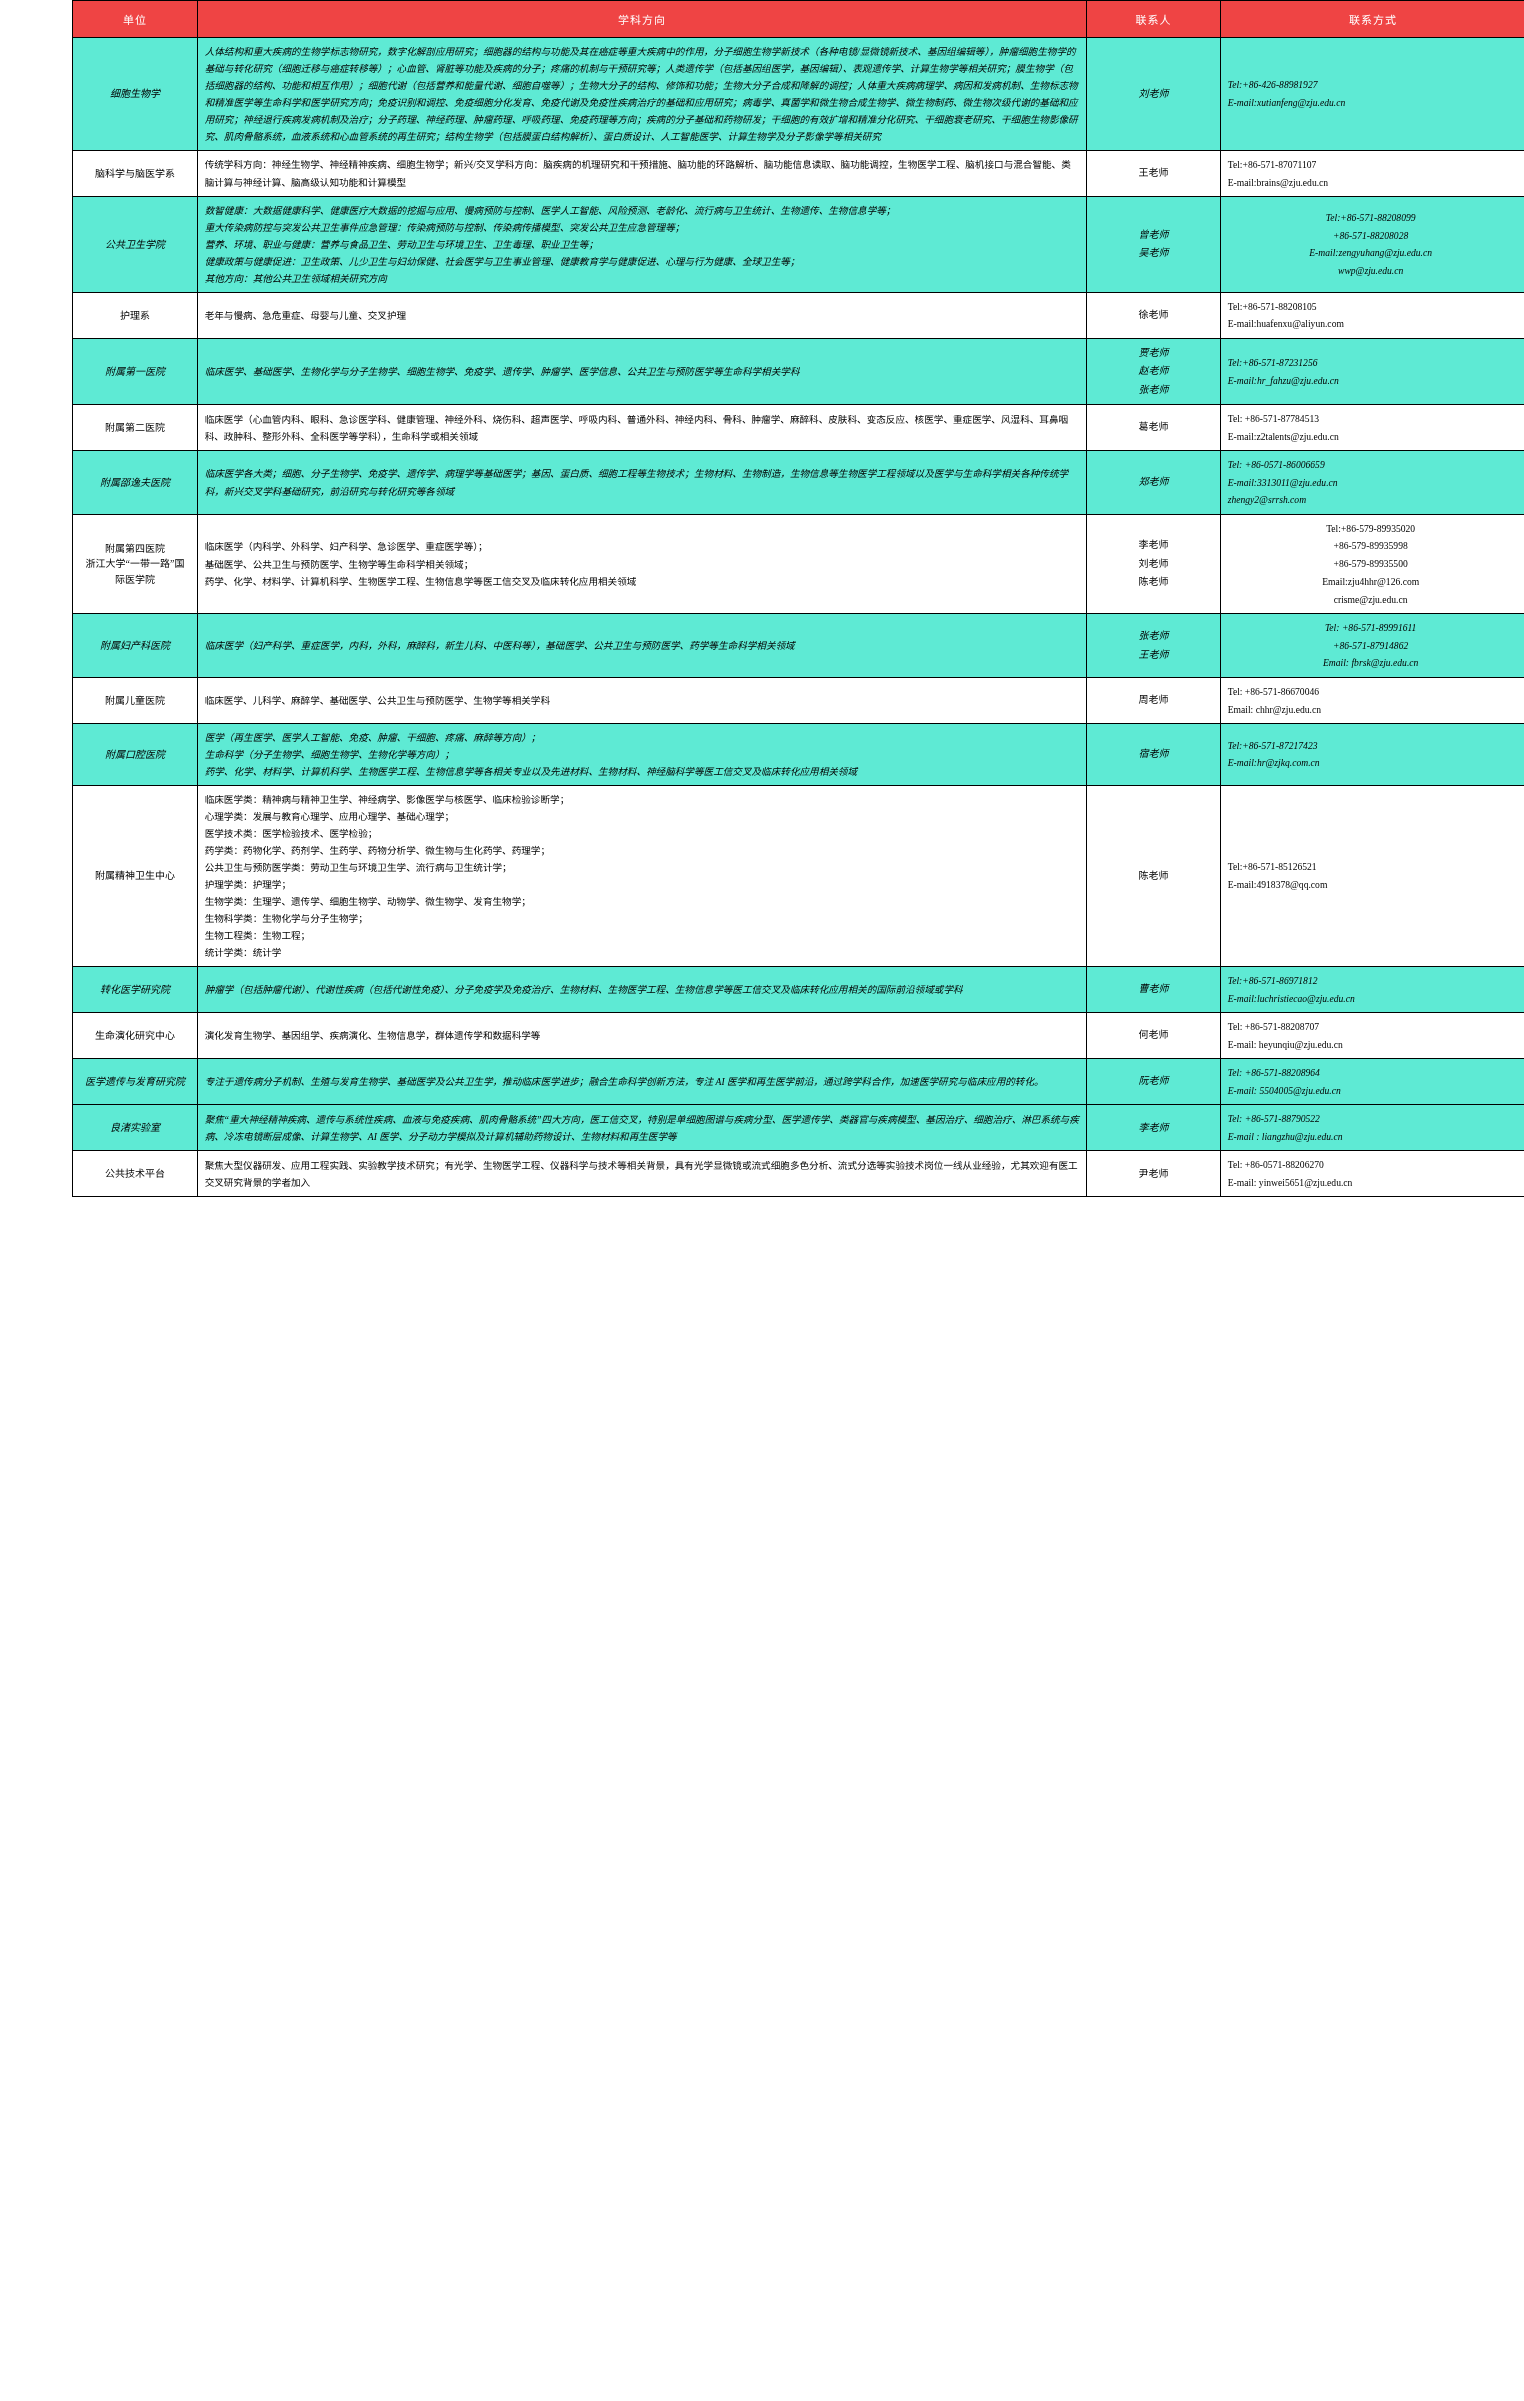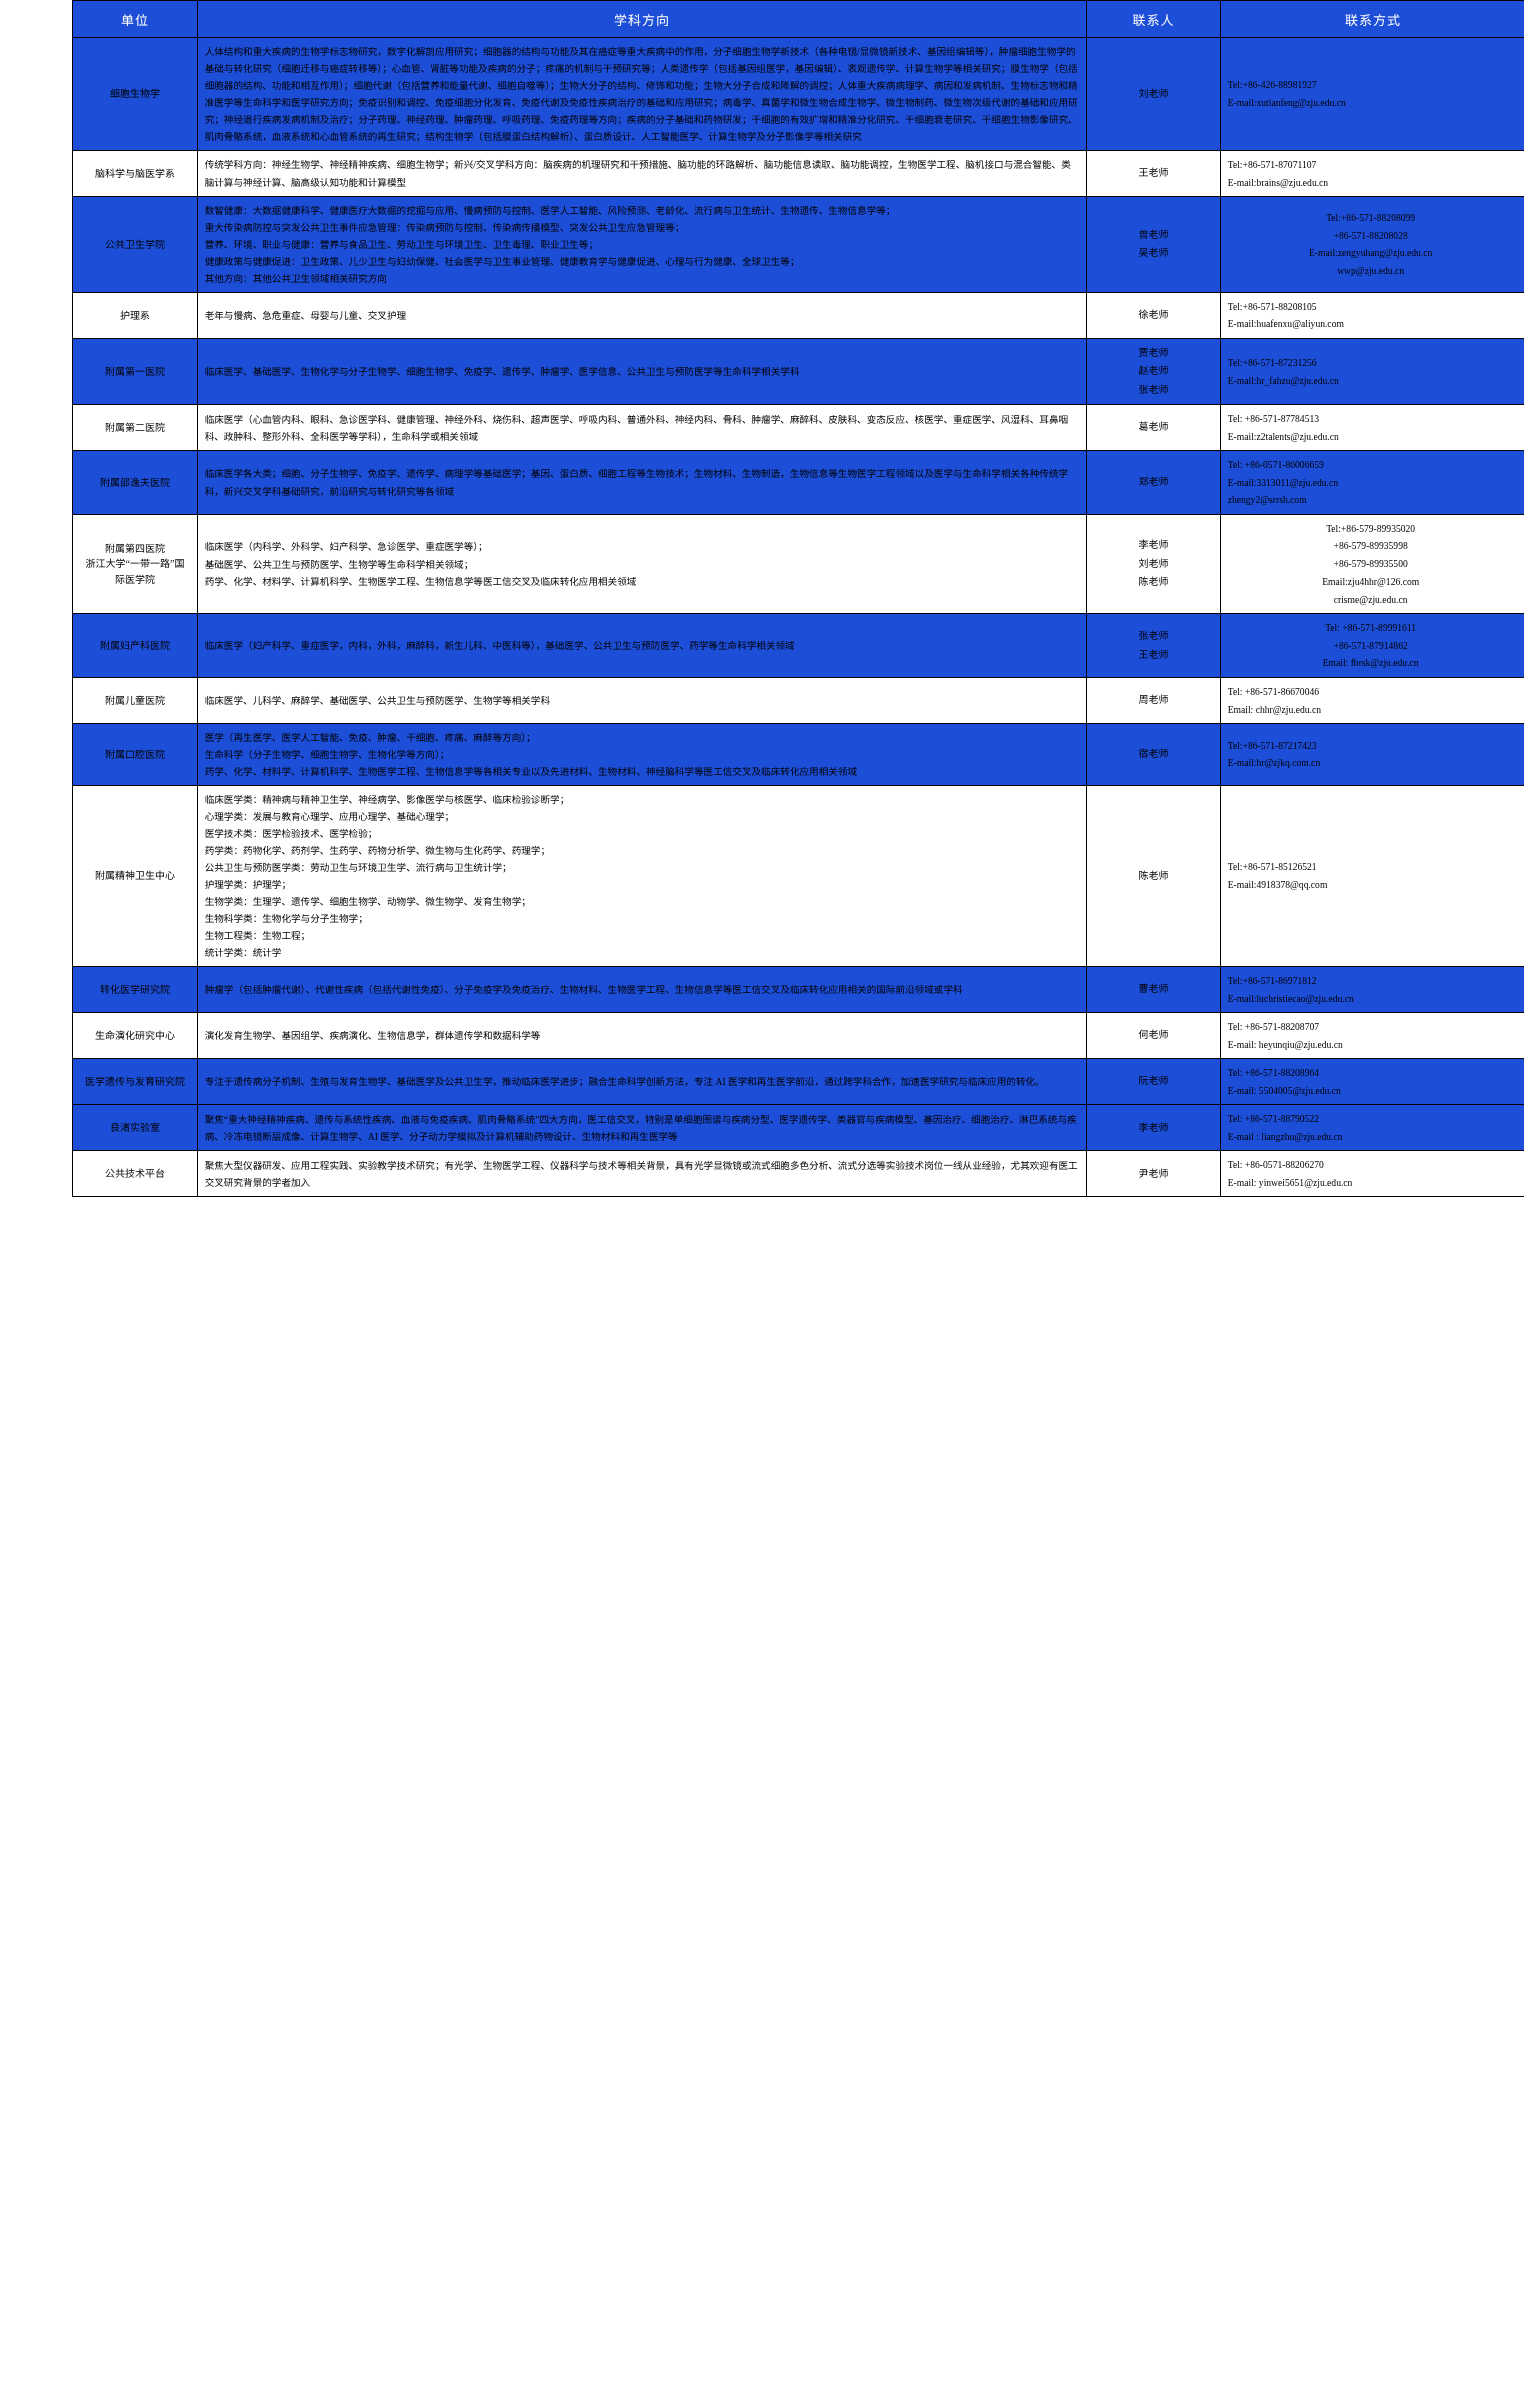--- a/index.html
+++ b/index.html
@@ -27,23 +27,23 @@
   table.rec col.c-person{width:134px;}
   table.rec col.c-contact{width:305px;}
 
   table.rec th, table.rec td{
     border:0.5px solid #000000;
     vertical-align:middle;
     padding:4.8px 6.7px;
     box-sizing:border-box;
   }
   thead th{
-    background:#1d4ed8;
+    background:#ef4444;
     color:#ffffff;
-    font-size:13px;
+    font-size:11px;
     font-weight:normal;
     text-align:center;
     height:37px;
     padding:2.9px 3.8px;
     letter-spacing:1px;
   }
   td.unit{
     text-align:center;
     font-size:10px;
     line-height:1.55;
@@ -63,21 +63,21 @@
     margin-top:20px;
   }
   td.contact{
     text-align:left;
     font-size:9.6px;
     line-height:1.85;
     white-space:pre-line;
     padding-left:12.5px;
   }
   td.contact.ctr{ text-align:center; padding-left:2px;}
-  tr.tint > td{ background:#1d4ed8; }
+  tr.tint > td{ background:#5eead4;font-style:italic; }
   tr.plain > td{ background:#ffffff; }
 </style>
 </head>
 <body>
 
 <div id="sheet">
   <table class="rec">
     <colgroup>
       <col class="c-unit">
         <col class="c-field">

